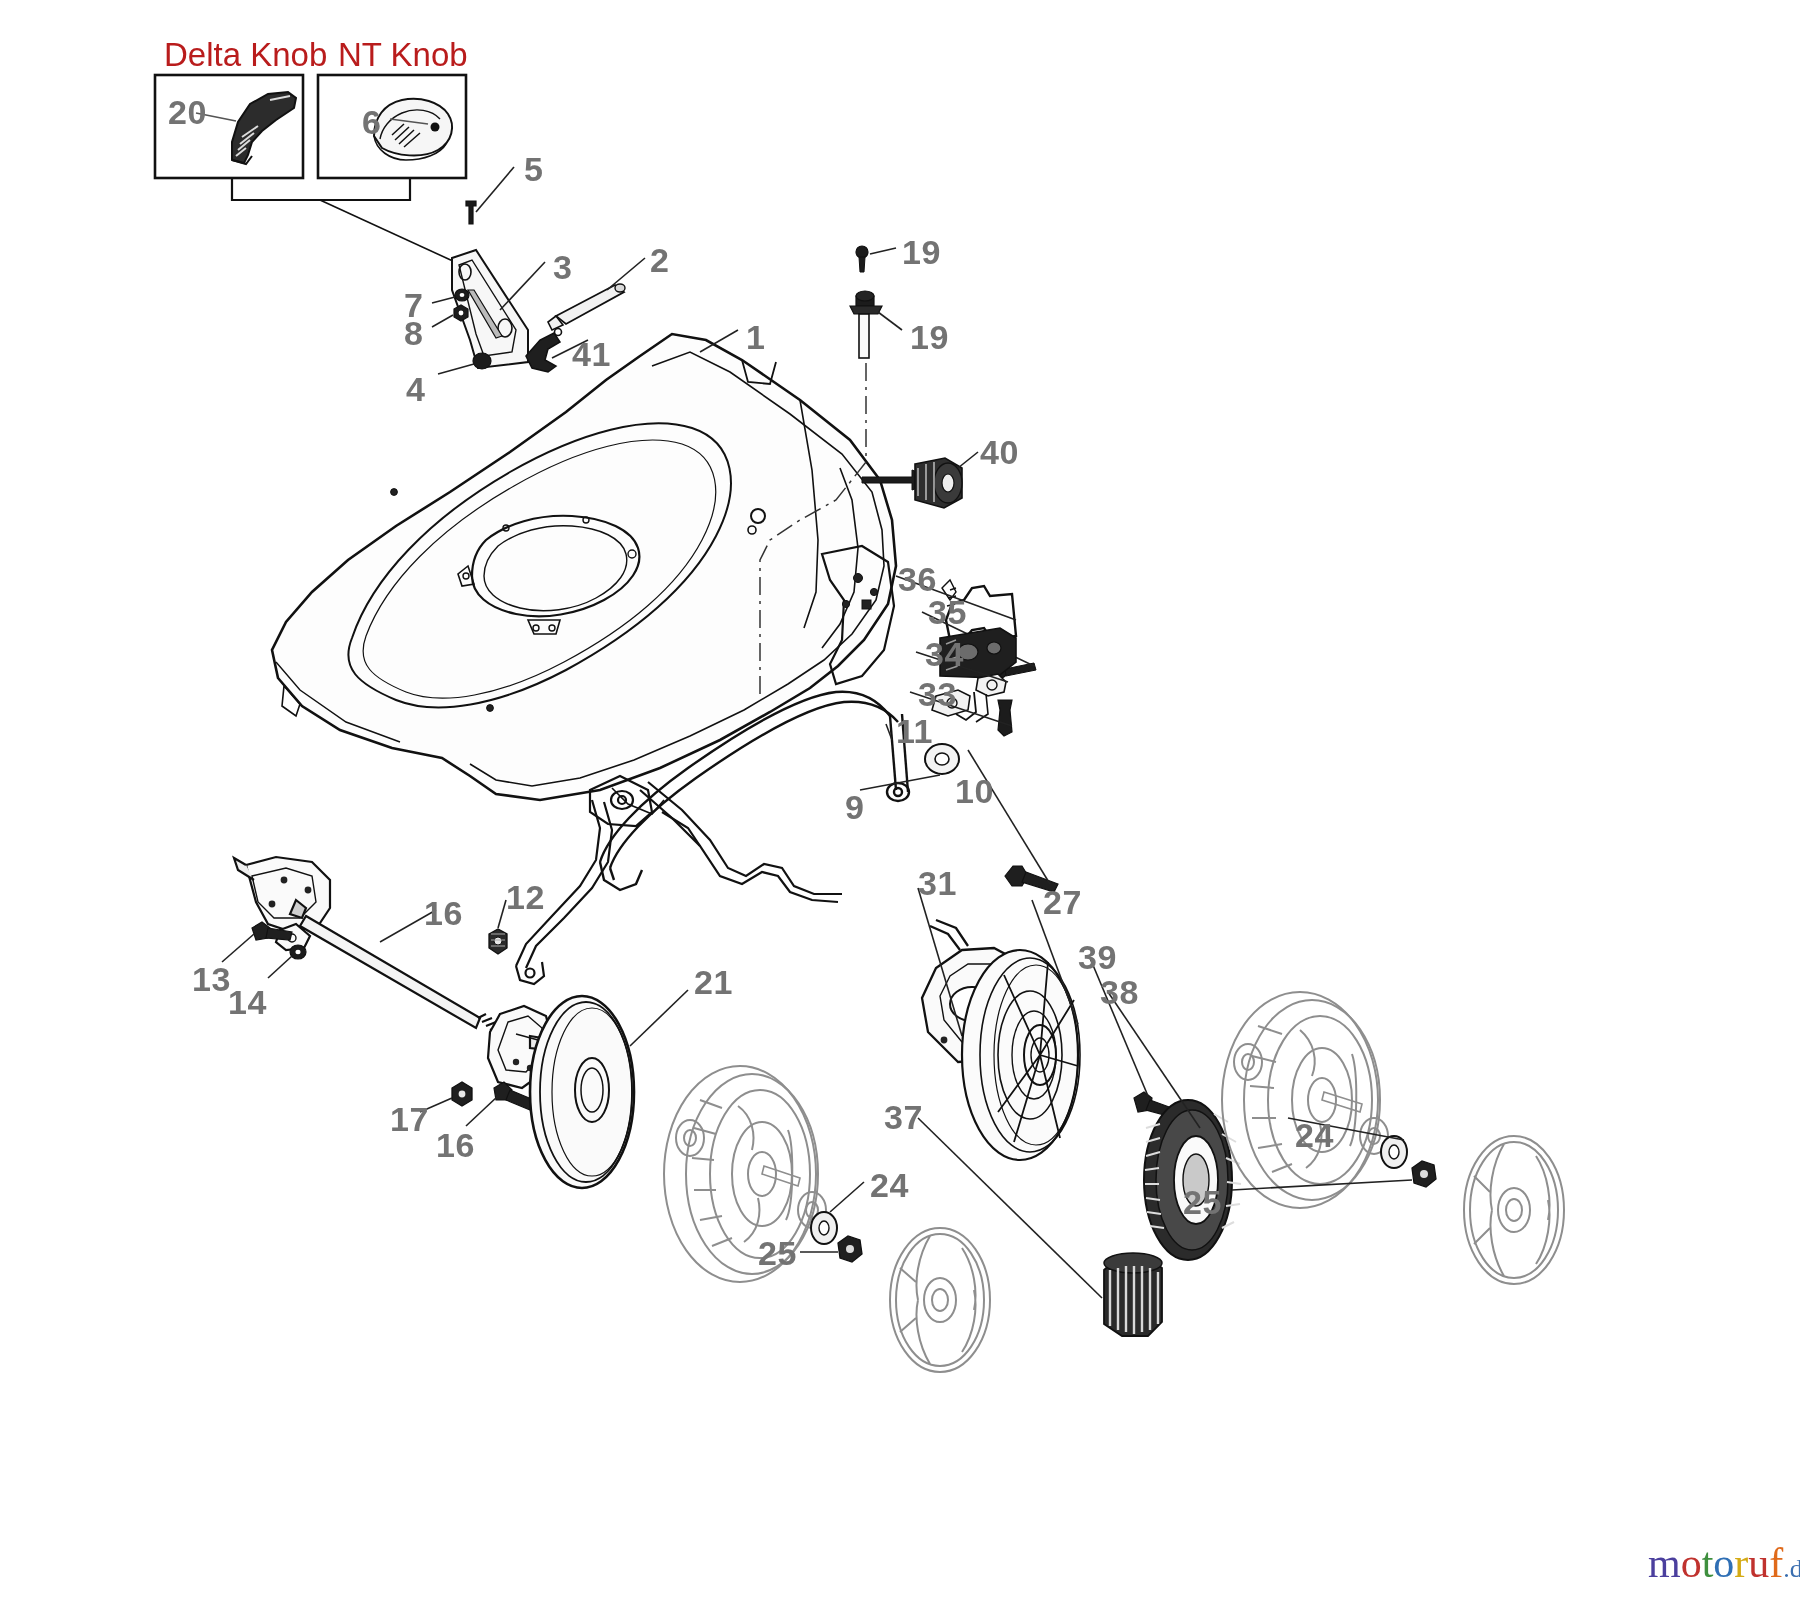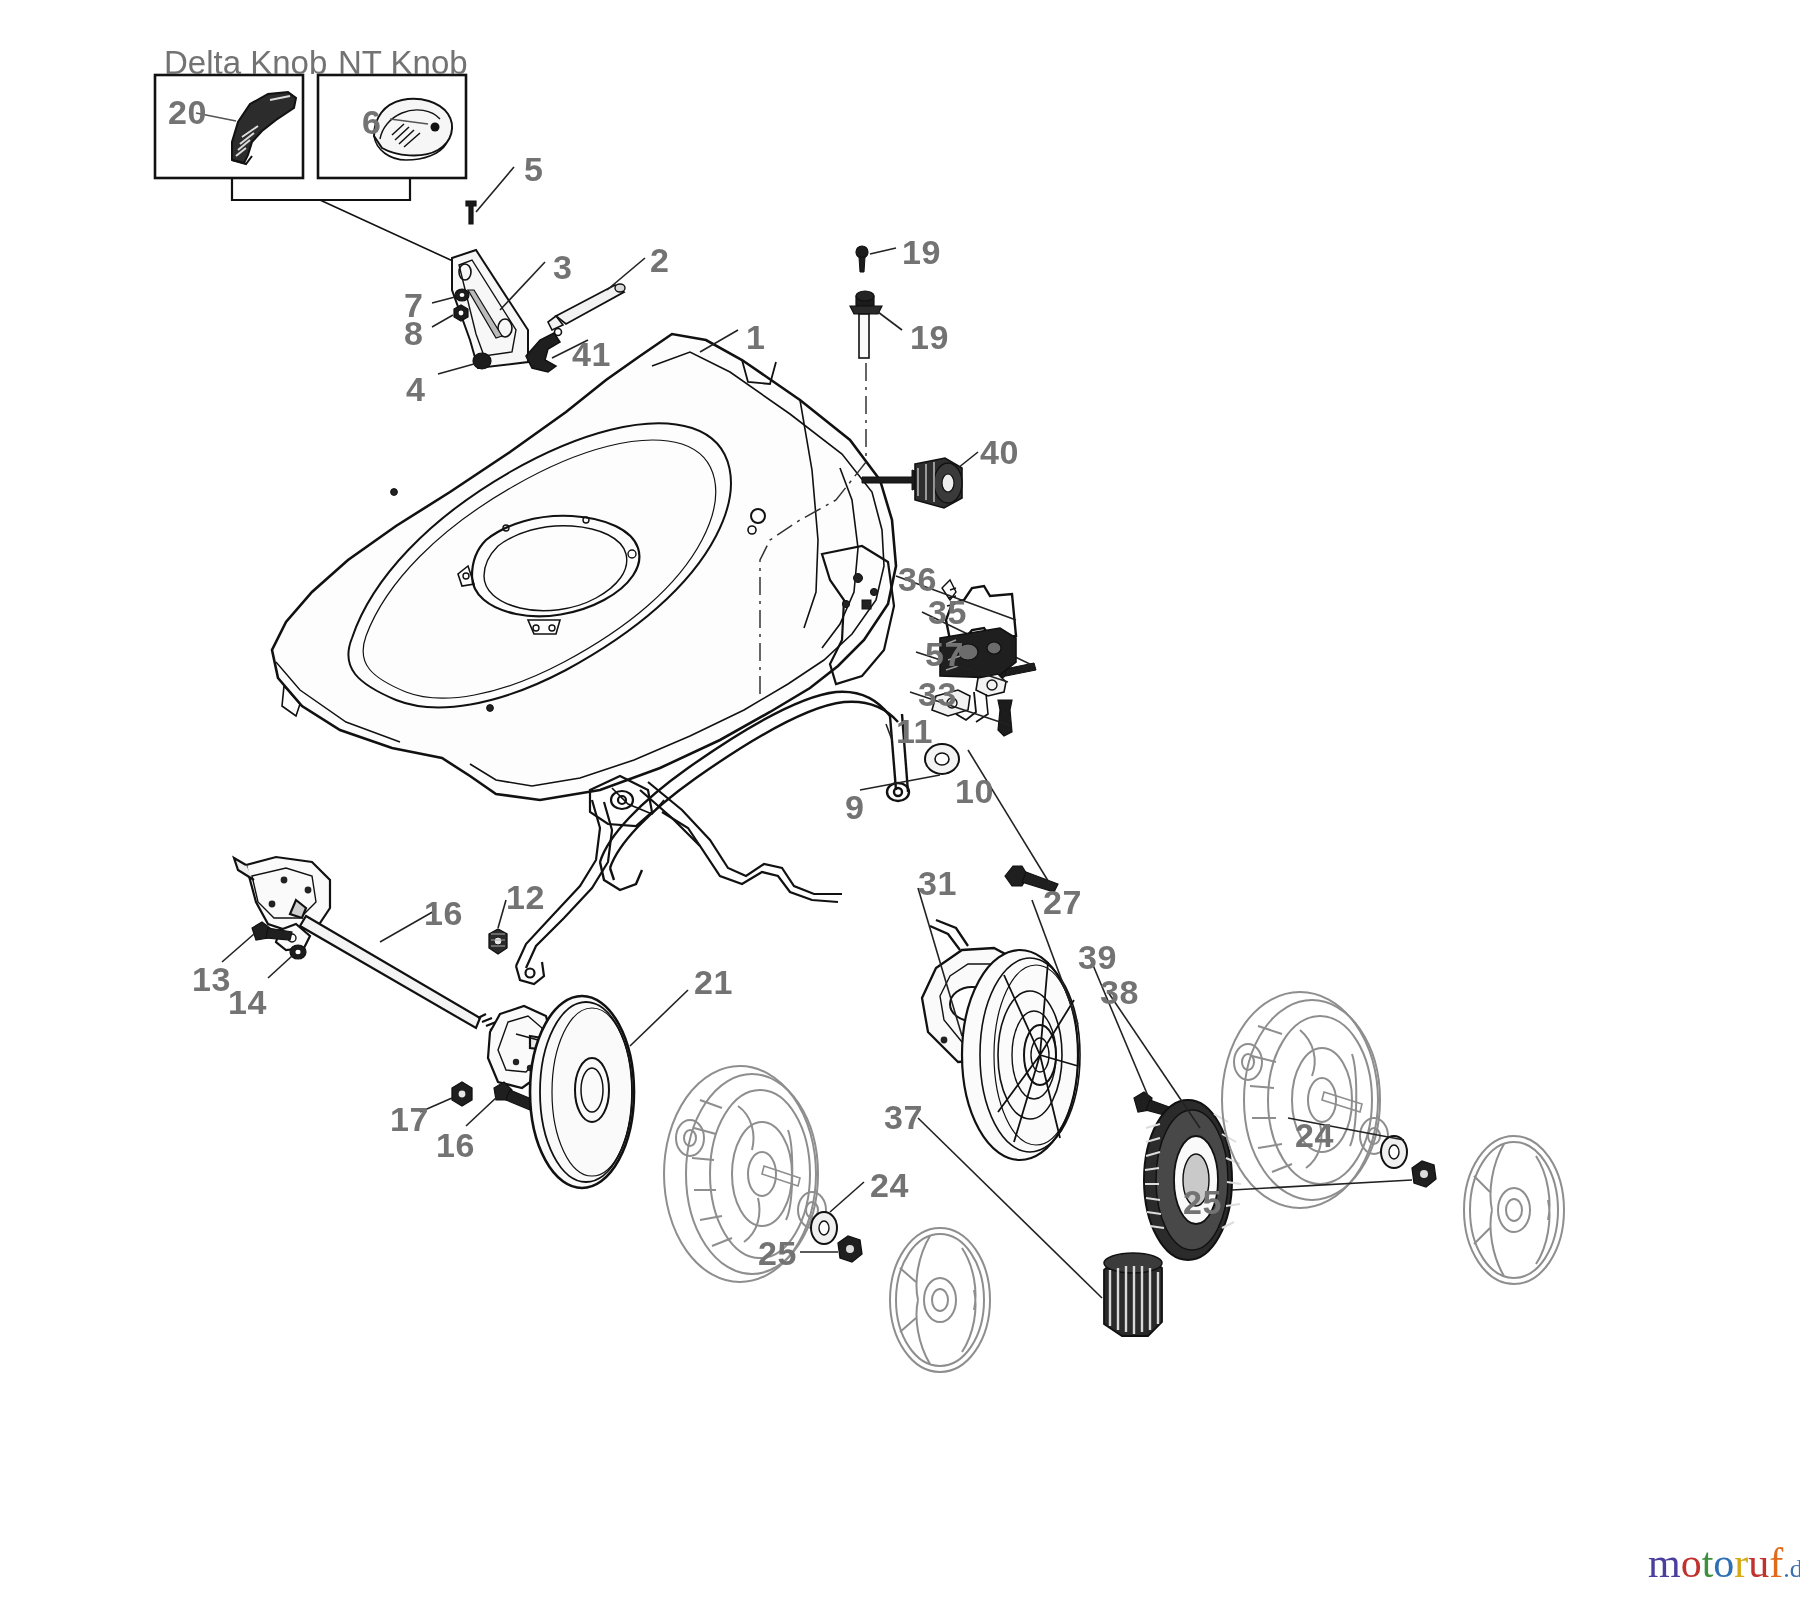--- a/index.html
+++ b/index.html
@@ -21,23 +21,22 @@
     letter-spacing:0.5px;
     white-space:nowrap;
     user-select:none;
   }
   .inset-title{
     position:absolute;
     font-family:"Liberation Sans", sans-serif;
     font-weight:normal;
     font-size:33px;
     line-height:33px;
-    color:#737373;
+    color:#b91c1c;
     white-space:nowrap;
-    margin-top:8px;
   }
   .wm{
     position:absolute;
     left:1648px;top:1542px;
     font-family:"Liberation Serif", serif;
     font-size:42px;
     line-height:42px;
     white-space:nowrap;
     user-select:none;
   }
@@ -508,21 +507,21 @@
   <div class="lbl" style="left:404px;top:288px;">7</div>
   <div class="lbl" style="left:404px;top:316px;">8</div>
   <div class="lbl" style="left:572px;top:337px;">41</div>
   <div class="lbl" style="left:406px;top:372px;">4</div>
   <div class="lbl" style="left:746px;top:320px;">1</div>
   <div class="lbl" style="left:902px;top:235px;">19</div>
   <div class="lbl" style="left:910px;top:320px;">19</div>
   <div class="lbl" style="left:980px;top:435px;">40</div>
   <div class="lbl" style="left:898px;top:562px;">36</div>
   <div class="lbl" style="left:928px;top:595px;">35</div>
-  <div class="lbl" style="left:925px;top:637px;">57</div>
+  <div class="lbl" style="left:925px;top:637px;">34</div>
   <div class="lbl" style="left:918px;top:677px;">33</div>
   <div class="lbl" style="left:896px;top:714px;">11</div>
   <div class="lbl" style="left:955px;top:730px;margin-top:44px;">10</div>
   <div class="lbl" style="left:845px;top:790px;">9</div>
   <div class="lbl" style="left:918px;top:866px;">31</div>
   <div class="lbl" style="left:1043px;top:885px;">27</div>
   <div class="lbl" style="left:1078px;top:940px;">39</div>
   <div class="lbl" style="left:1100px;top:975px;">38</div>
   <div class="lbl" style="left:884px;top:1100px;">37</div>
   <div class="lbl" style="left:1295px;top:1118px;">24</div>

